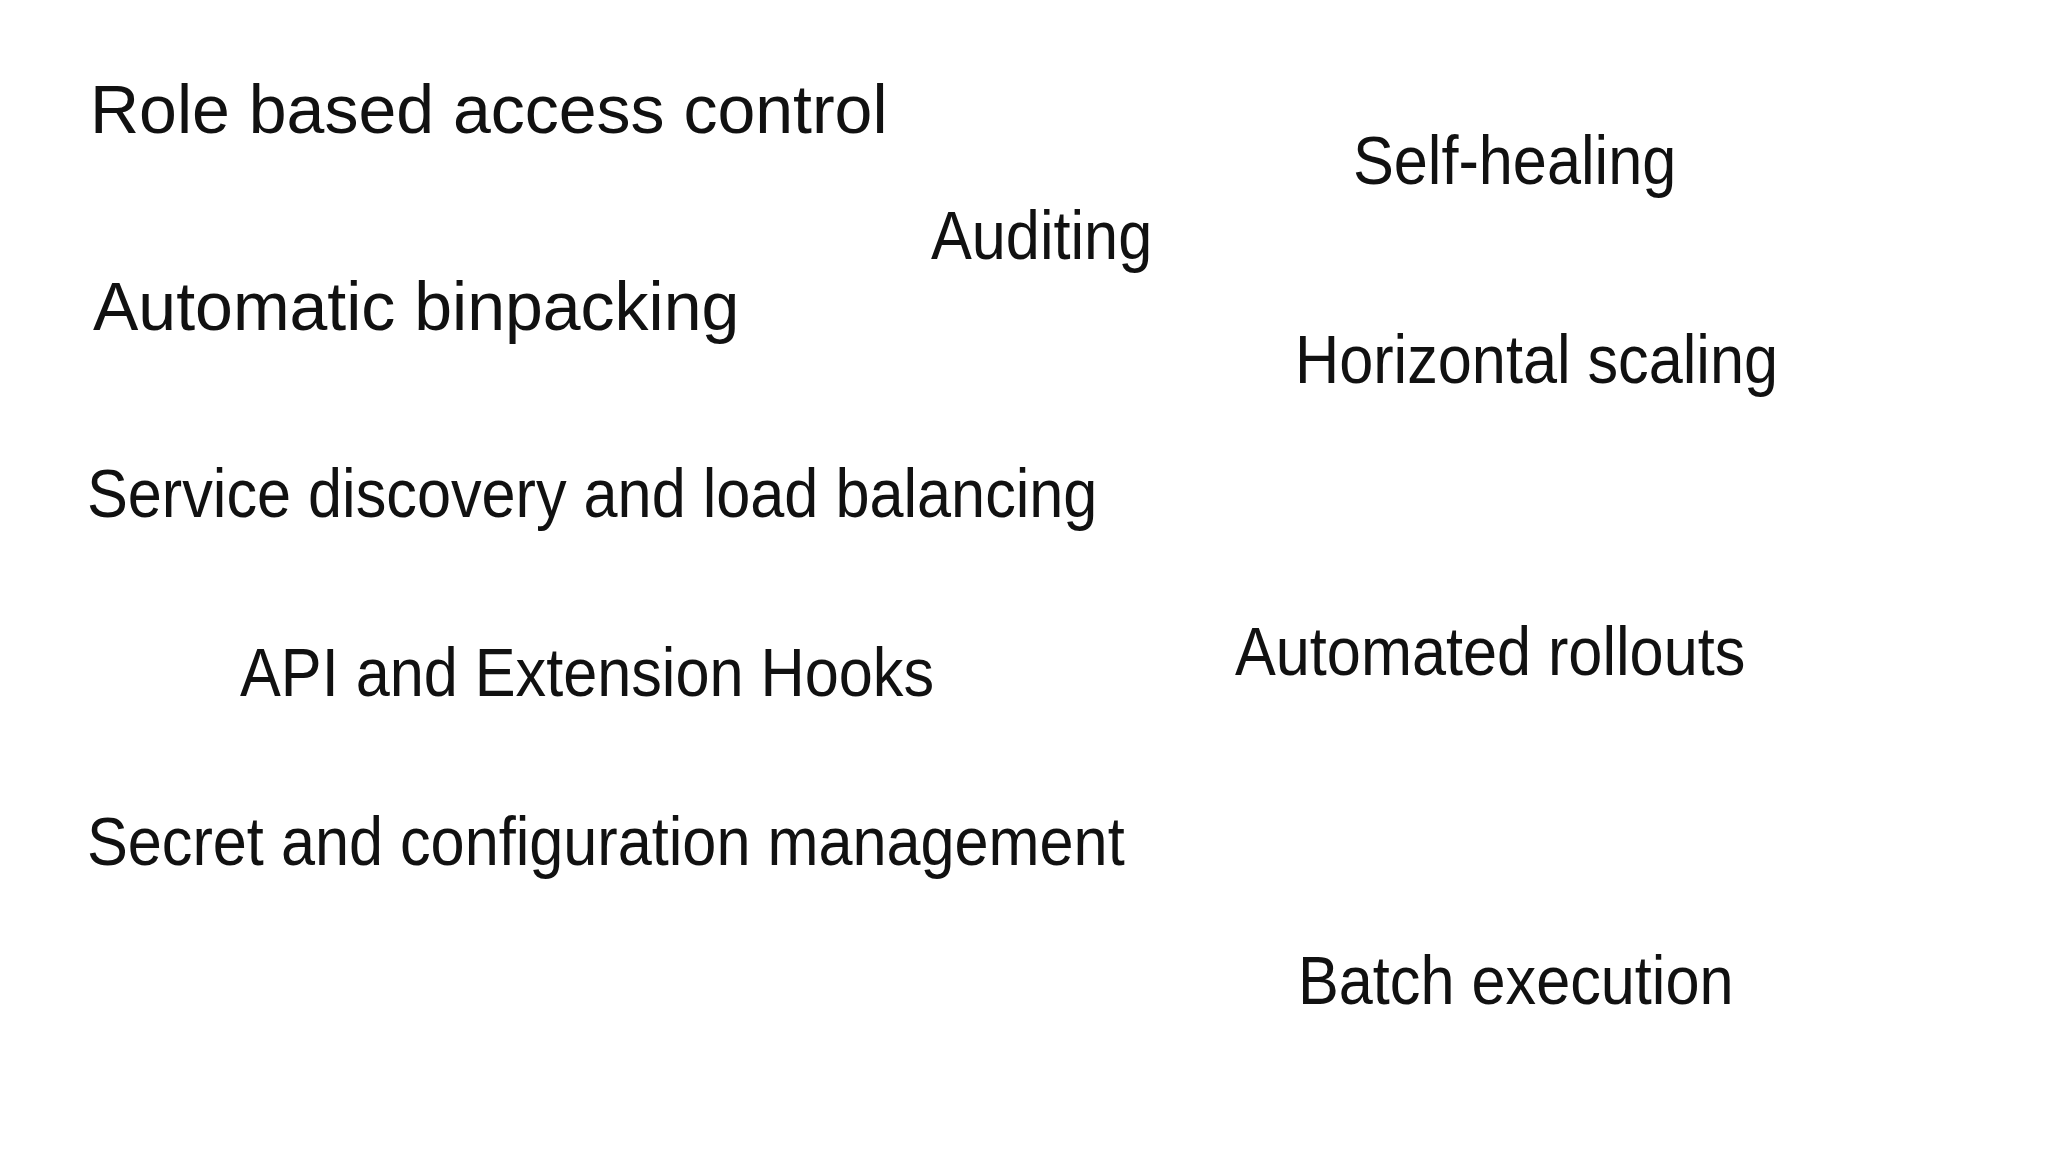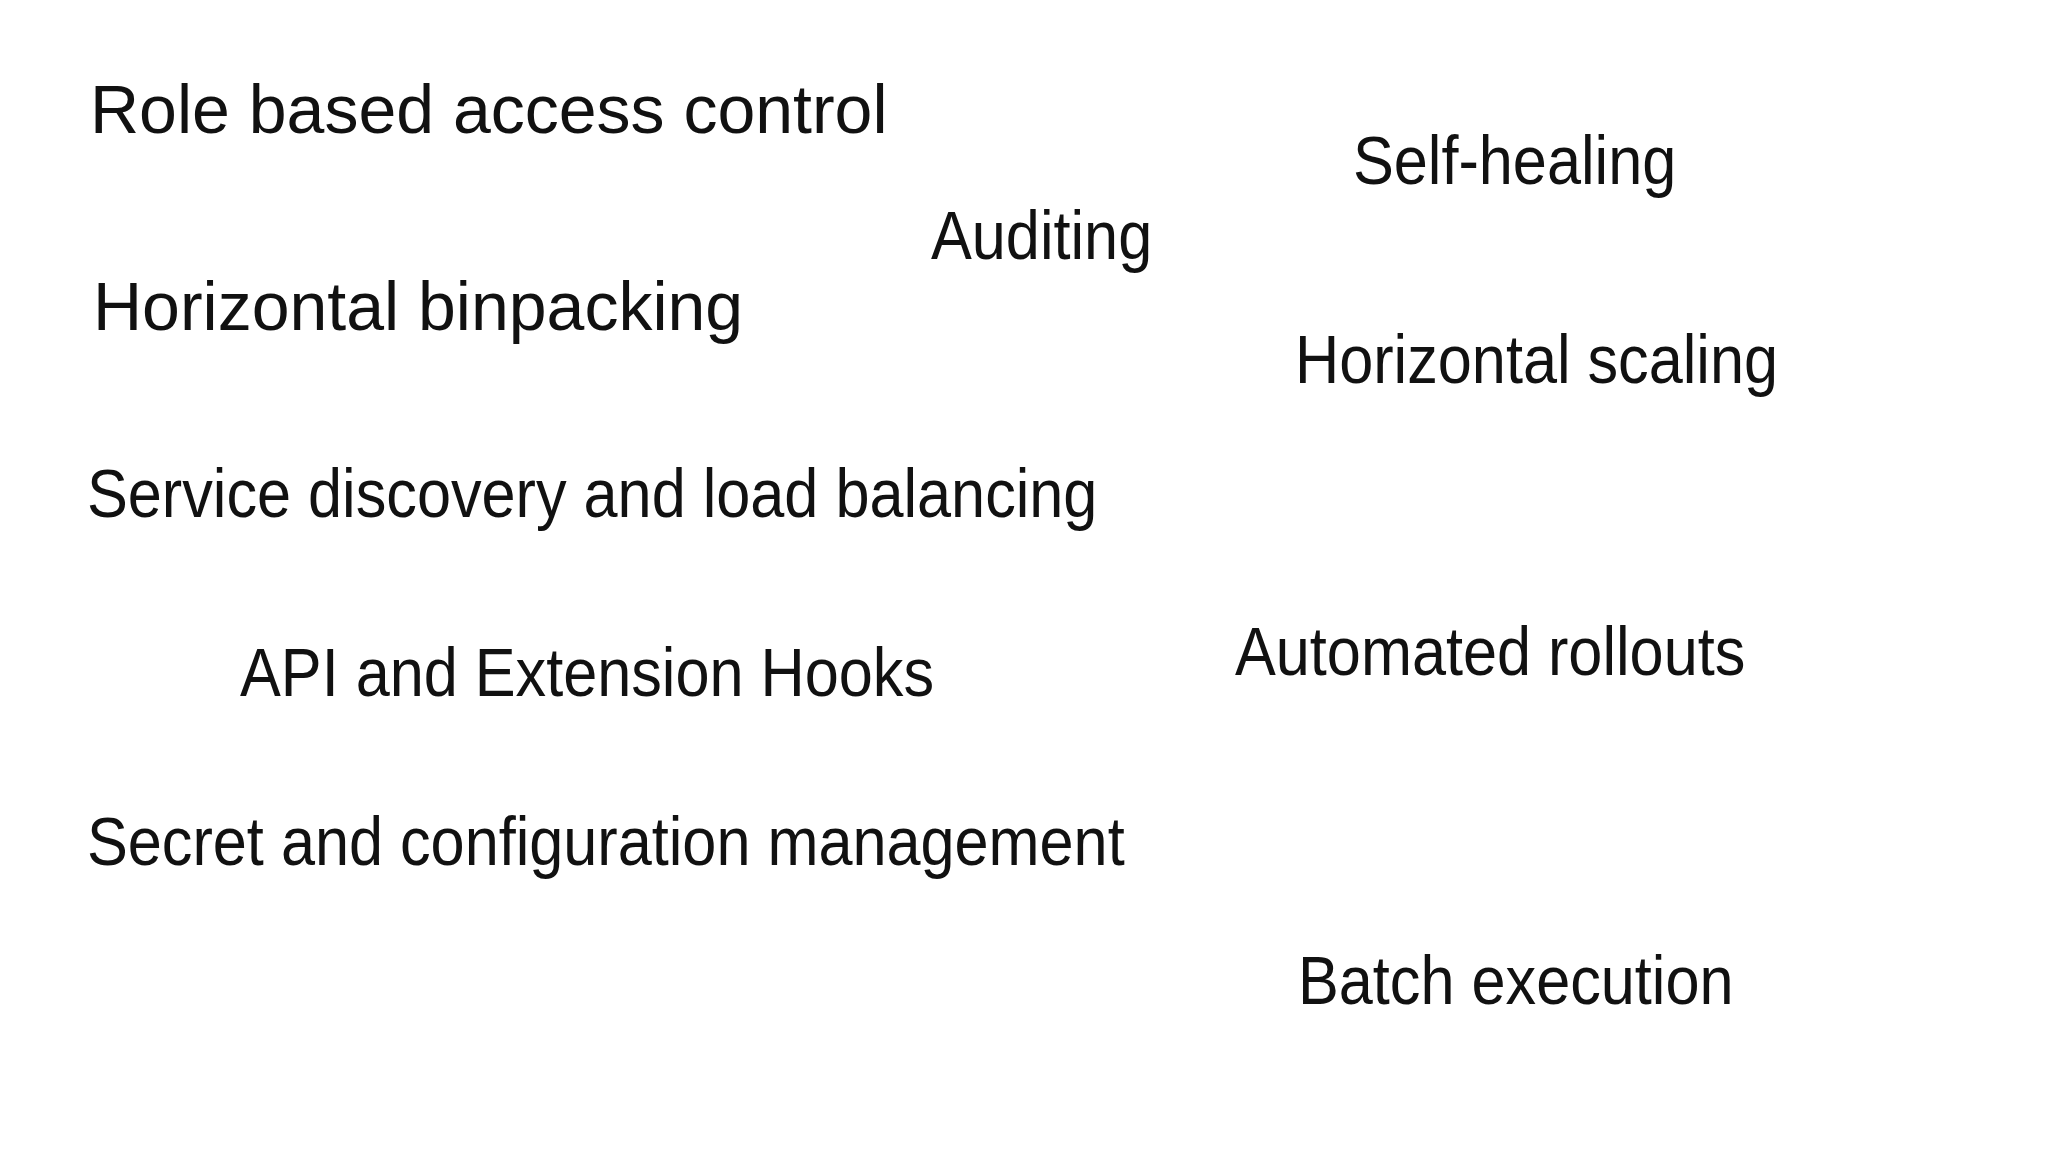--- a/index.html
+++ b/index.html
@@ -43,21 +43,21 @@
 </head>
 <body>
 
 <div class="slide">
   <div class="feature f0">Role based access control</div>
 
   <div class="feature f1 narrow">Self-healing</div>
 
   <div class="feature f2 narrow">Auditing</div>
 
-  <div class="feature f3">Horizontal binpacking</div>
+  <div class="feature f3">Automatic binpacking</div>
 
   <div class="feature f4 narrow">Horizontal scaling</div>
 
   <div class="feature f5 narrow">Service discovery and load balancing</div>
 
   <div class="feature f6 narrow">API and Extension Hooks</div>
 
   <div class="feature f7 narrow">Automated rollouts</div>
 
   <div class="feature f8 narrow">Secret and configuration management</div>

